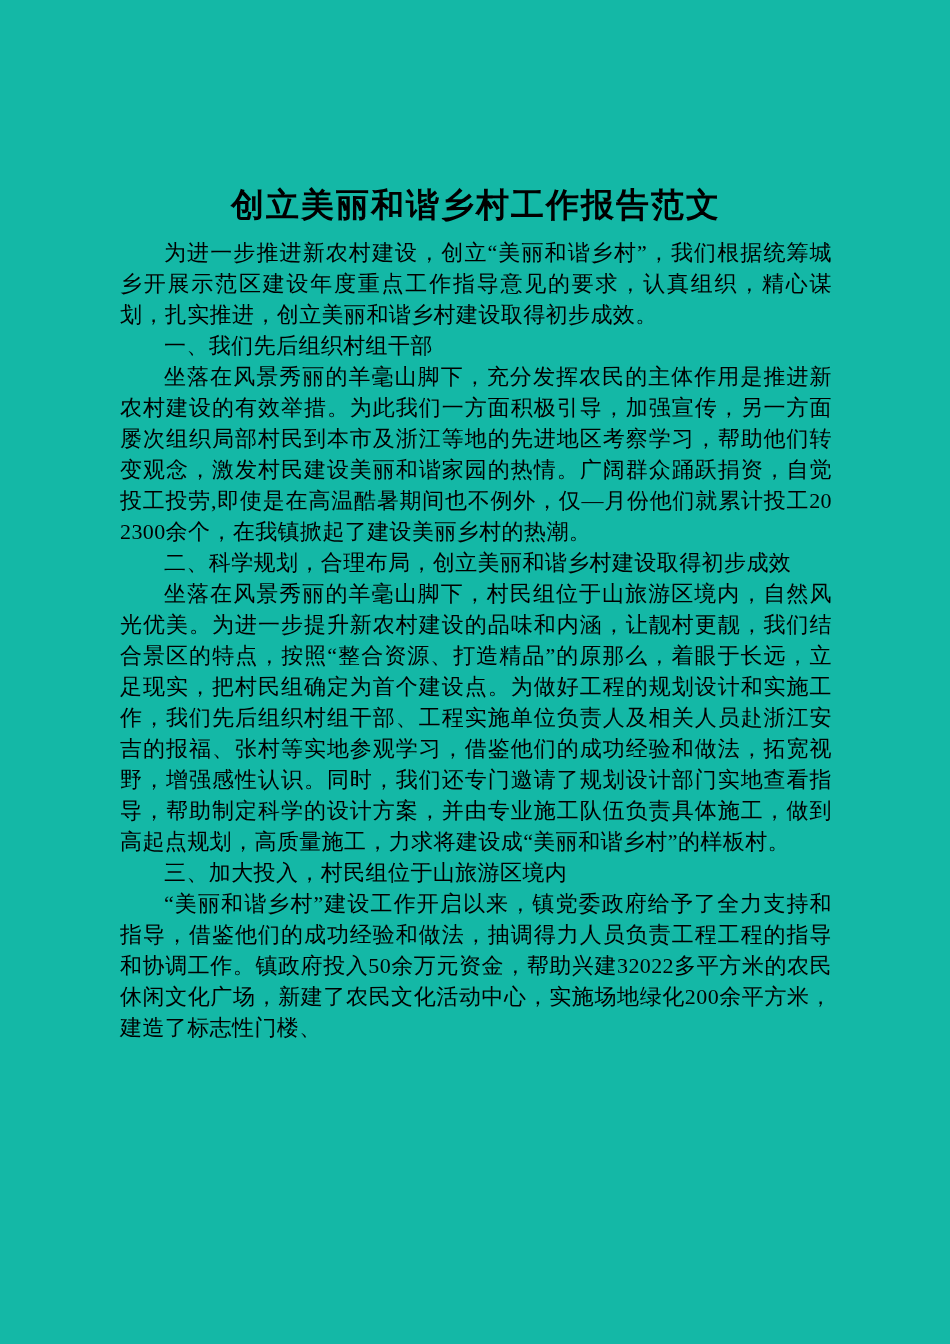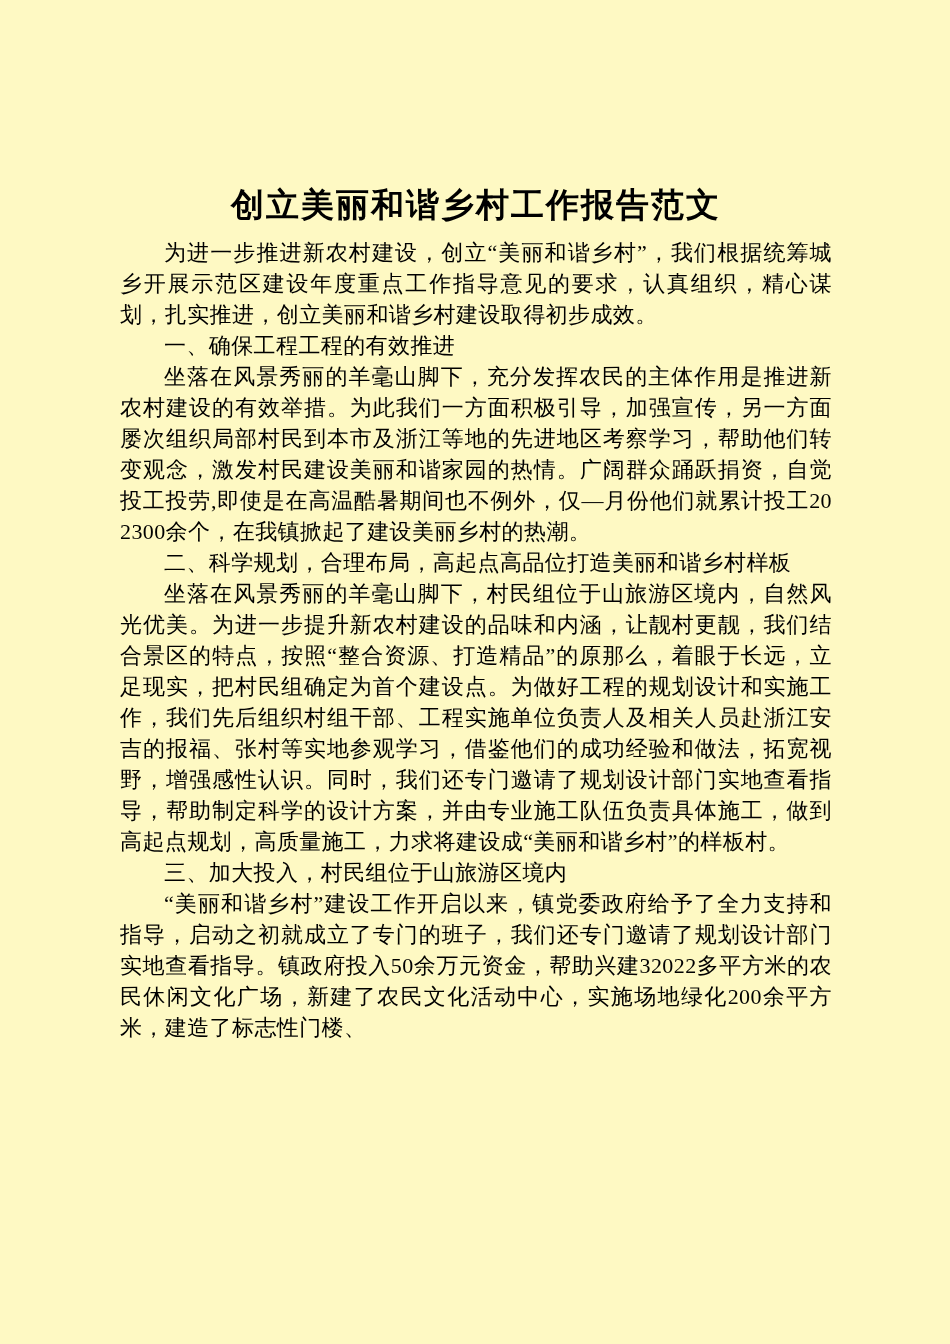--- a/index.html
+++ b/index.html
@@ -12,21 +12,21 @@
   body {
     height: 1344px;
     overflow: hidden;
     font-family: "Liberation Serif", "DejaVu Serif", serif;
     color: #000000;
   }
 
   .page {
     width: 950px;
     height: 1344px;
-    background: #fef9c3;
+    background: #14b8a6;
     padding: 183px 118px 0 120px;
   }
 
   .doc-title {
     text-align: center;
     font-size: 33px;
     font-weight: bold;
     line-height: 44px;
     letter-spacing: 2px;
     margin-bottom: 10px;
@@ -45,26 +45,26 @@
 </head>
 <body>
 
 <div class="page">
 
   <h1 class="doc-title">创立美丽和谐乡村工作报告范文</h1>
 
   <div class="doc-body">
     <p>为进一步推进新农村建设，创立“美丽和谐乡村”，我们根据统筹城乡开展示范区建设年度重点工作指导意见的要求，认真组织，精心谋划，扎实推进，创立美丽和谐乡村建设取得初步成效。</p>
 
-    <p>一、确保工程工程的有效推进</p>
+    <p>一、我们先后组织村组干部</p>
 
     <p>坐落在风景秀丽的羊毫山脚下，充分发挥农民的主体作用是推进新农村建设的有效举措。为此我们一方面积极引导，加强宣传，另一方面屡次组织局部村民到本市及浙江等地的先进地区考察学习，帮助他们转变观念，激发村民建设美丽和谐家园的热情。广阔群众踊跃捐资，自觉投工投劳,即使是在高温酷暑期间也不例外，仅—月份他们就累计投工202300余个，在我镇掀起了建设美丽乡村的热潮。</p>
 
-    <p>二、科学规划，合理布局，高起点高品位打造美丽和谐乡村样板</p>
+    <p>二、科学规划，合理布局，创立美丽和谐乡村建设取得初步成效</p>
 
     <p>坐落在风景秀丽的羊毫山脚下，村民组位于山旅游区境内，自然风光优美。为进一步提升新农村建设的品味和内涵，让靓村更靓，我们结合景区的特点，按照“整合资源、打造精品”的原那么，着眼于长远，立足现实，把村民组确定为首个建设点。为做好工程的规划设计和实施工作，我们先后组织村组干部、工程实施单位负责人及相关人员赴浙江安吉的报福、张村等实地参观学习，借鉴他们的成功经验和做法，拓宽视野，增强感性认识。同时，我们还专门邀请了规划设计部门实地查看指导，帮助制定科学的设计方案，并由专业施工队伍负责具体施工，做到高起点规划，高质量施工，力求将建设成“美丽和谐乡村”的样板村。</p>
 
     <p>三、加大投入，村民组位于山旅游区境内</p>
 
-    <p>“美丽和谐乡村”建设工作开启以来，镇党委政府给予了全力支持和指导，启动之初就成立了专门的班子，我们还专门邀请了规划设计部门实地查看指导。镇政府投入50余万元资金，帮助兴建32022多平方米的农民休闲文化广场，新建了农民文化活动中心，实施场地绿化200余平方米，建造了标志性门楼、</p>
+    <p>“美丽和谐乡村”建设工作开启以来，镇党委政府给予了全力支持和指导，借鉴他们的成功经验和做法，抽调得力人员负责工程工程的指导和协调工作。镇政府投入50余万元资金，帮助兴建32022多平方米的农民休闲文化广场，新建了农民文化活动中心，实施场地绿化200余平方米，建造了标志性门楼、</p>
   </div>
 
 </div>
 
 </body></html>

